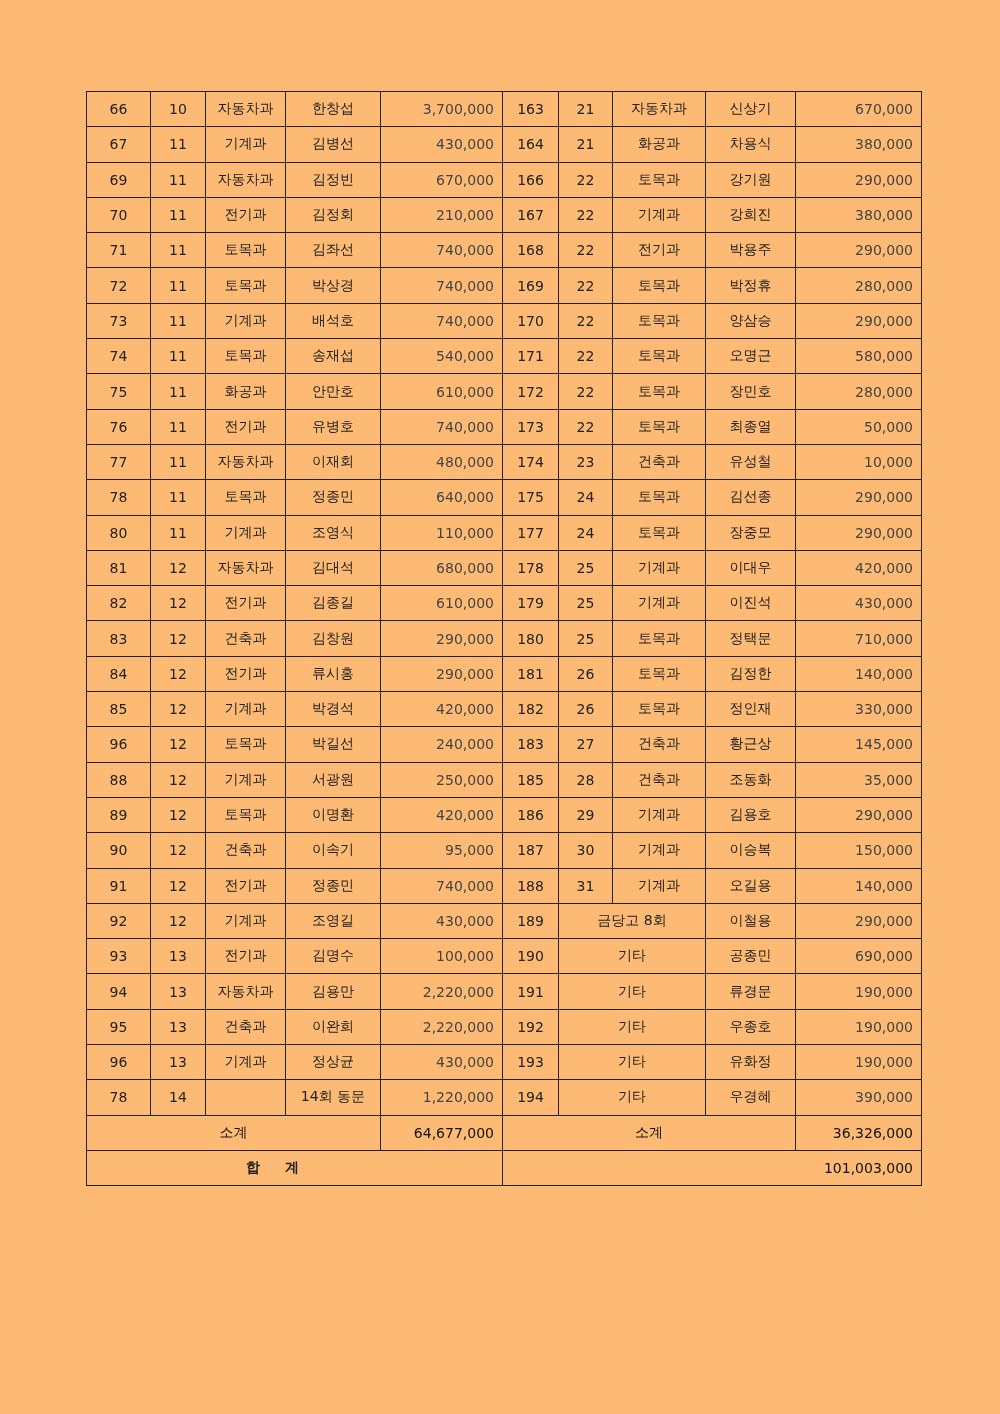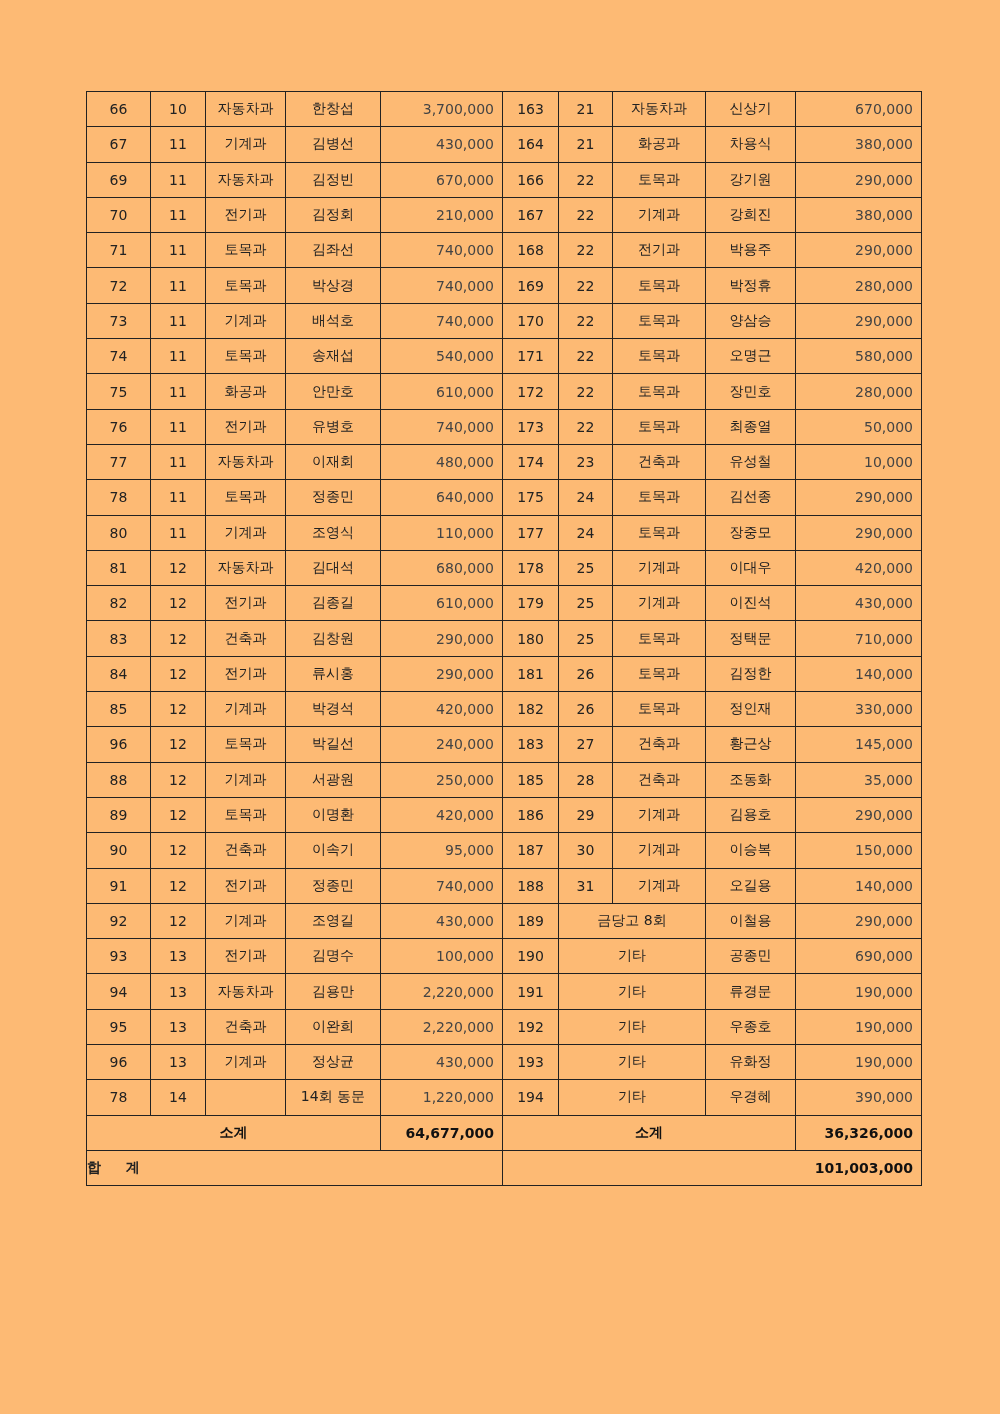--- a/index.html
+++ b/index.html
@@ -1,22 +1,22 @@
 <!DOCTYPE html>
 <html><head>
 <meta charset="utf-8">
 <style>
   html, body { margin:0; padding:0; background:#fafafa; }
   body { width:1000px; height:1414px; position:relative; font-family:"DejaVu Sans", sans-serif; color:#222; }
   .page { position:absolute; left:0; top:0; width:1000px; height:1414px; background:#fdba74; }
   table { position:absolute; left:86px; top:91px; border-collapse:collapse; table-layout:fixed; width:835px; }
   td { border:1.5px solid #222; height:34.3px; padding:0; font-size:14px; text-align:center; white-space:nowrap; overflow:hidden; }
   td.amt { text-align:right; padding-right:8px; color:#444; }
-  td.sum { font-weight:bold; color:#111; }
-  td.total-label { text-align:left; padding-right:34px; font-weight:bold; letter-spacing:10px; }
+  td.sum { font-weight:normal; color:#111; }
+  td.total-label { text-align:center; padding-right:34px; font-weight:bold; letter-spacing:10px; }
 </style>
 </head>
 <body>
 
 <div class="page">
   <table>
     <colgroup>
       <col style="width:64px">
         <col style="width:55px">
         <col style="width:80px">

